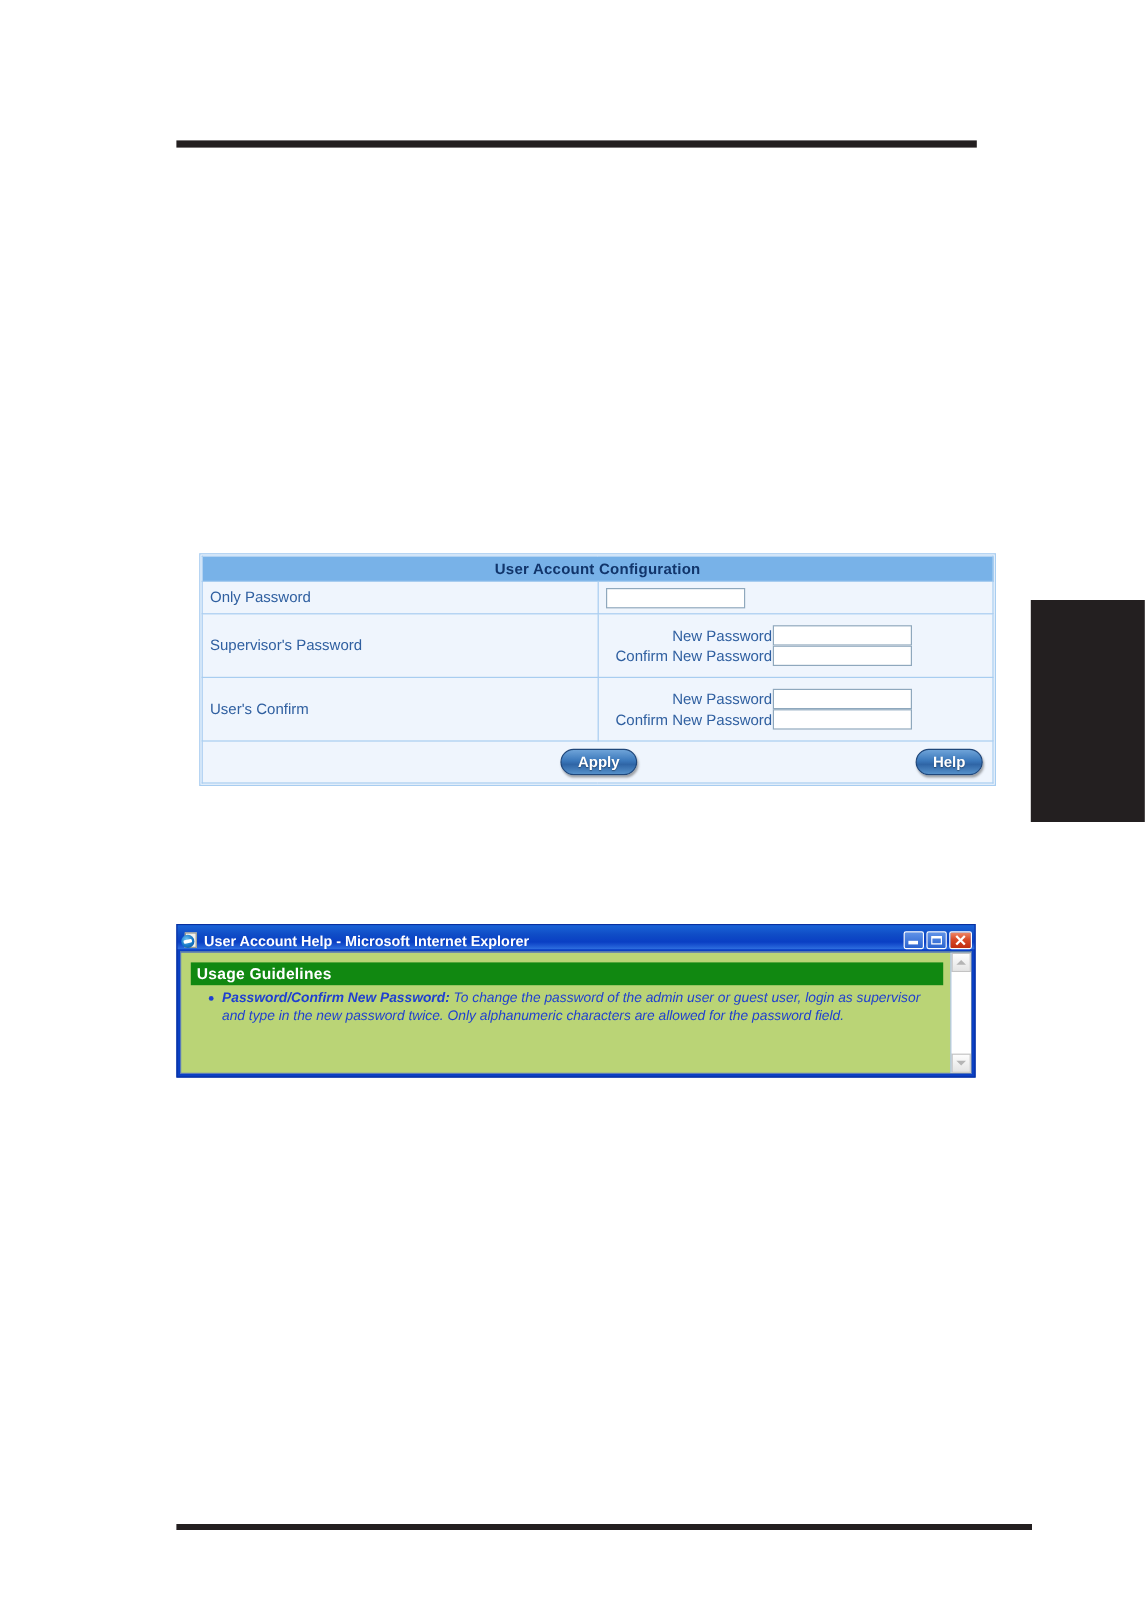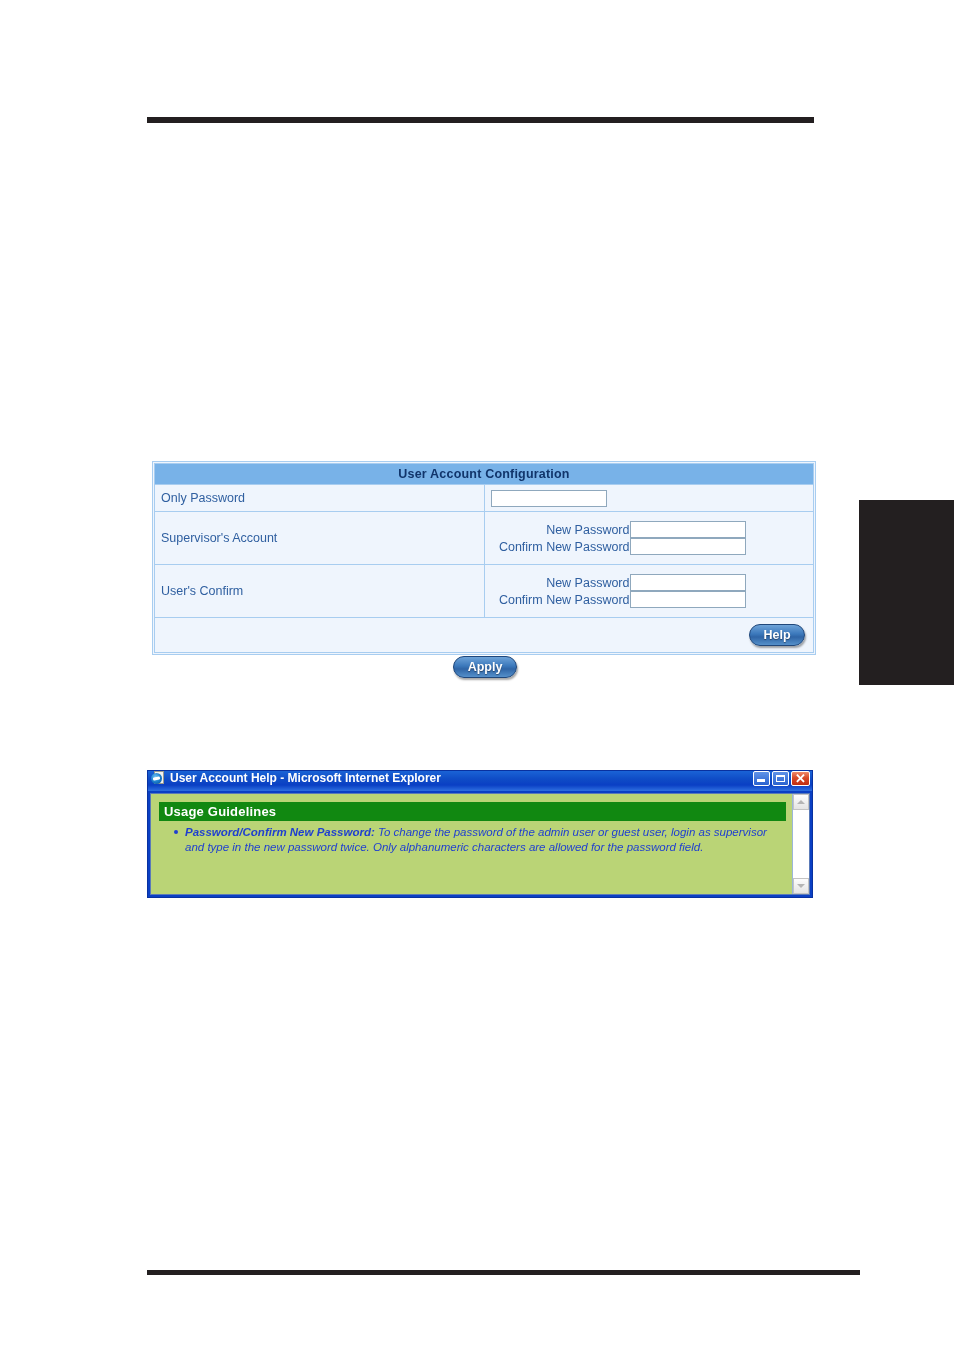--- a/index.html
+++ b/index.html
@@ -39,21 +39,21 @@
     left: 859px;
     top: 500px;
     width: 95px;
     height: 185px;
     background: #231f20;
   }
 
   
   .cfg-wrap {
     position: absolute;
-    left: 152px;
+    left: 166px;
     top: 461px;
     width: 664px;
     height: 194px;
     background: #eff5fd;
     border: 1px solid #a8cdf0;
     box-sizing: border-box;
     padding: 1px;
   }
   table.cfg {
     width: 100%;
@@ -139,21 +139,20 @@
     box-shadow: 1px 2px 2px rgba(0,0,0,0.35);
     text-shadow: 0 1px 1px rgba(0,0,0,0.4);
     cursor: pointer;
     user-select: none;
   }
   .pill-apply {
     left: 50%;
     margin-left: -31px;
     width: 62px;
     height: 20px;
-    margin-top: 32px;
   }
   .pill-help {
     right: 8px;
     width: 54px;
     height: 20px;
   }
 
   
   .ie-win {
     position: absolute;
@@ -162,21 +161,21 @@
     width: 666px;
     height: 128px;
     background: #0a3fc4;
     border: 1px solid #0831a0;
     box-sizing: border-box;
   }
   .ie-title {
     height: 20px;
     background: linear-gradient(to bottom, #1a63d6 0%, #0f4cc6 40%, #0a3fc4 70%, #2e6fe0 100%);
     display: flex;
-    align-items: flex-start;
+    align-items: flex-end;
     padding: 0 2px 0 4px;
     position: relative;
   }
   .ie-icon {
     width: 14px;
     height: 14px;
     flex: 0 0 14px;
     position: relative;
     margin-right: 4px;
   }
@@ -361,21 +360,21 @@
     </tr>
 
     <tr>
       <td class="lbl-cell">Only Password</td>
       <td style="padding-left:6px !important;">
         <input class="fld fld-login" type="text" value="" style="">
       </td>
     </tr>
 
     <tr>
-      <td class="lbl-cell">Supervisor's Account</td>
+      <td class="lbl-cell">Supervisor's Password</td>
       <td>
         <table class="inner-tbl">
           <tbody>
                 <tr>
             <td class="lab sub-lbl">New Password</td>
             <td>
               <input class="fld fld-pw" type="text" value="" style="">
             </td>
           </tr>
           <tr>

